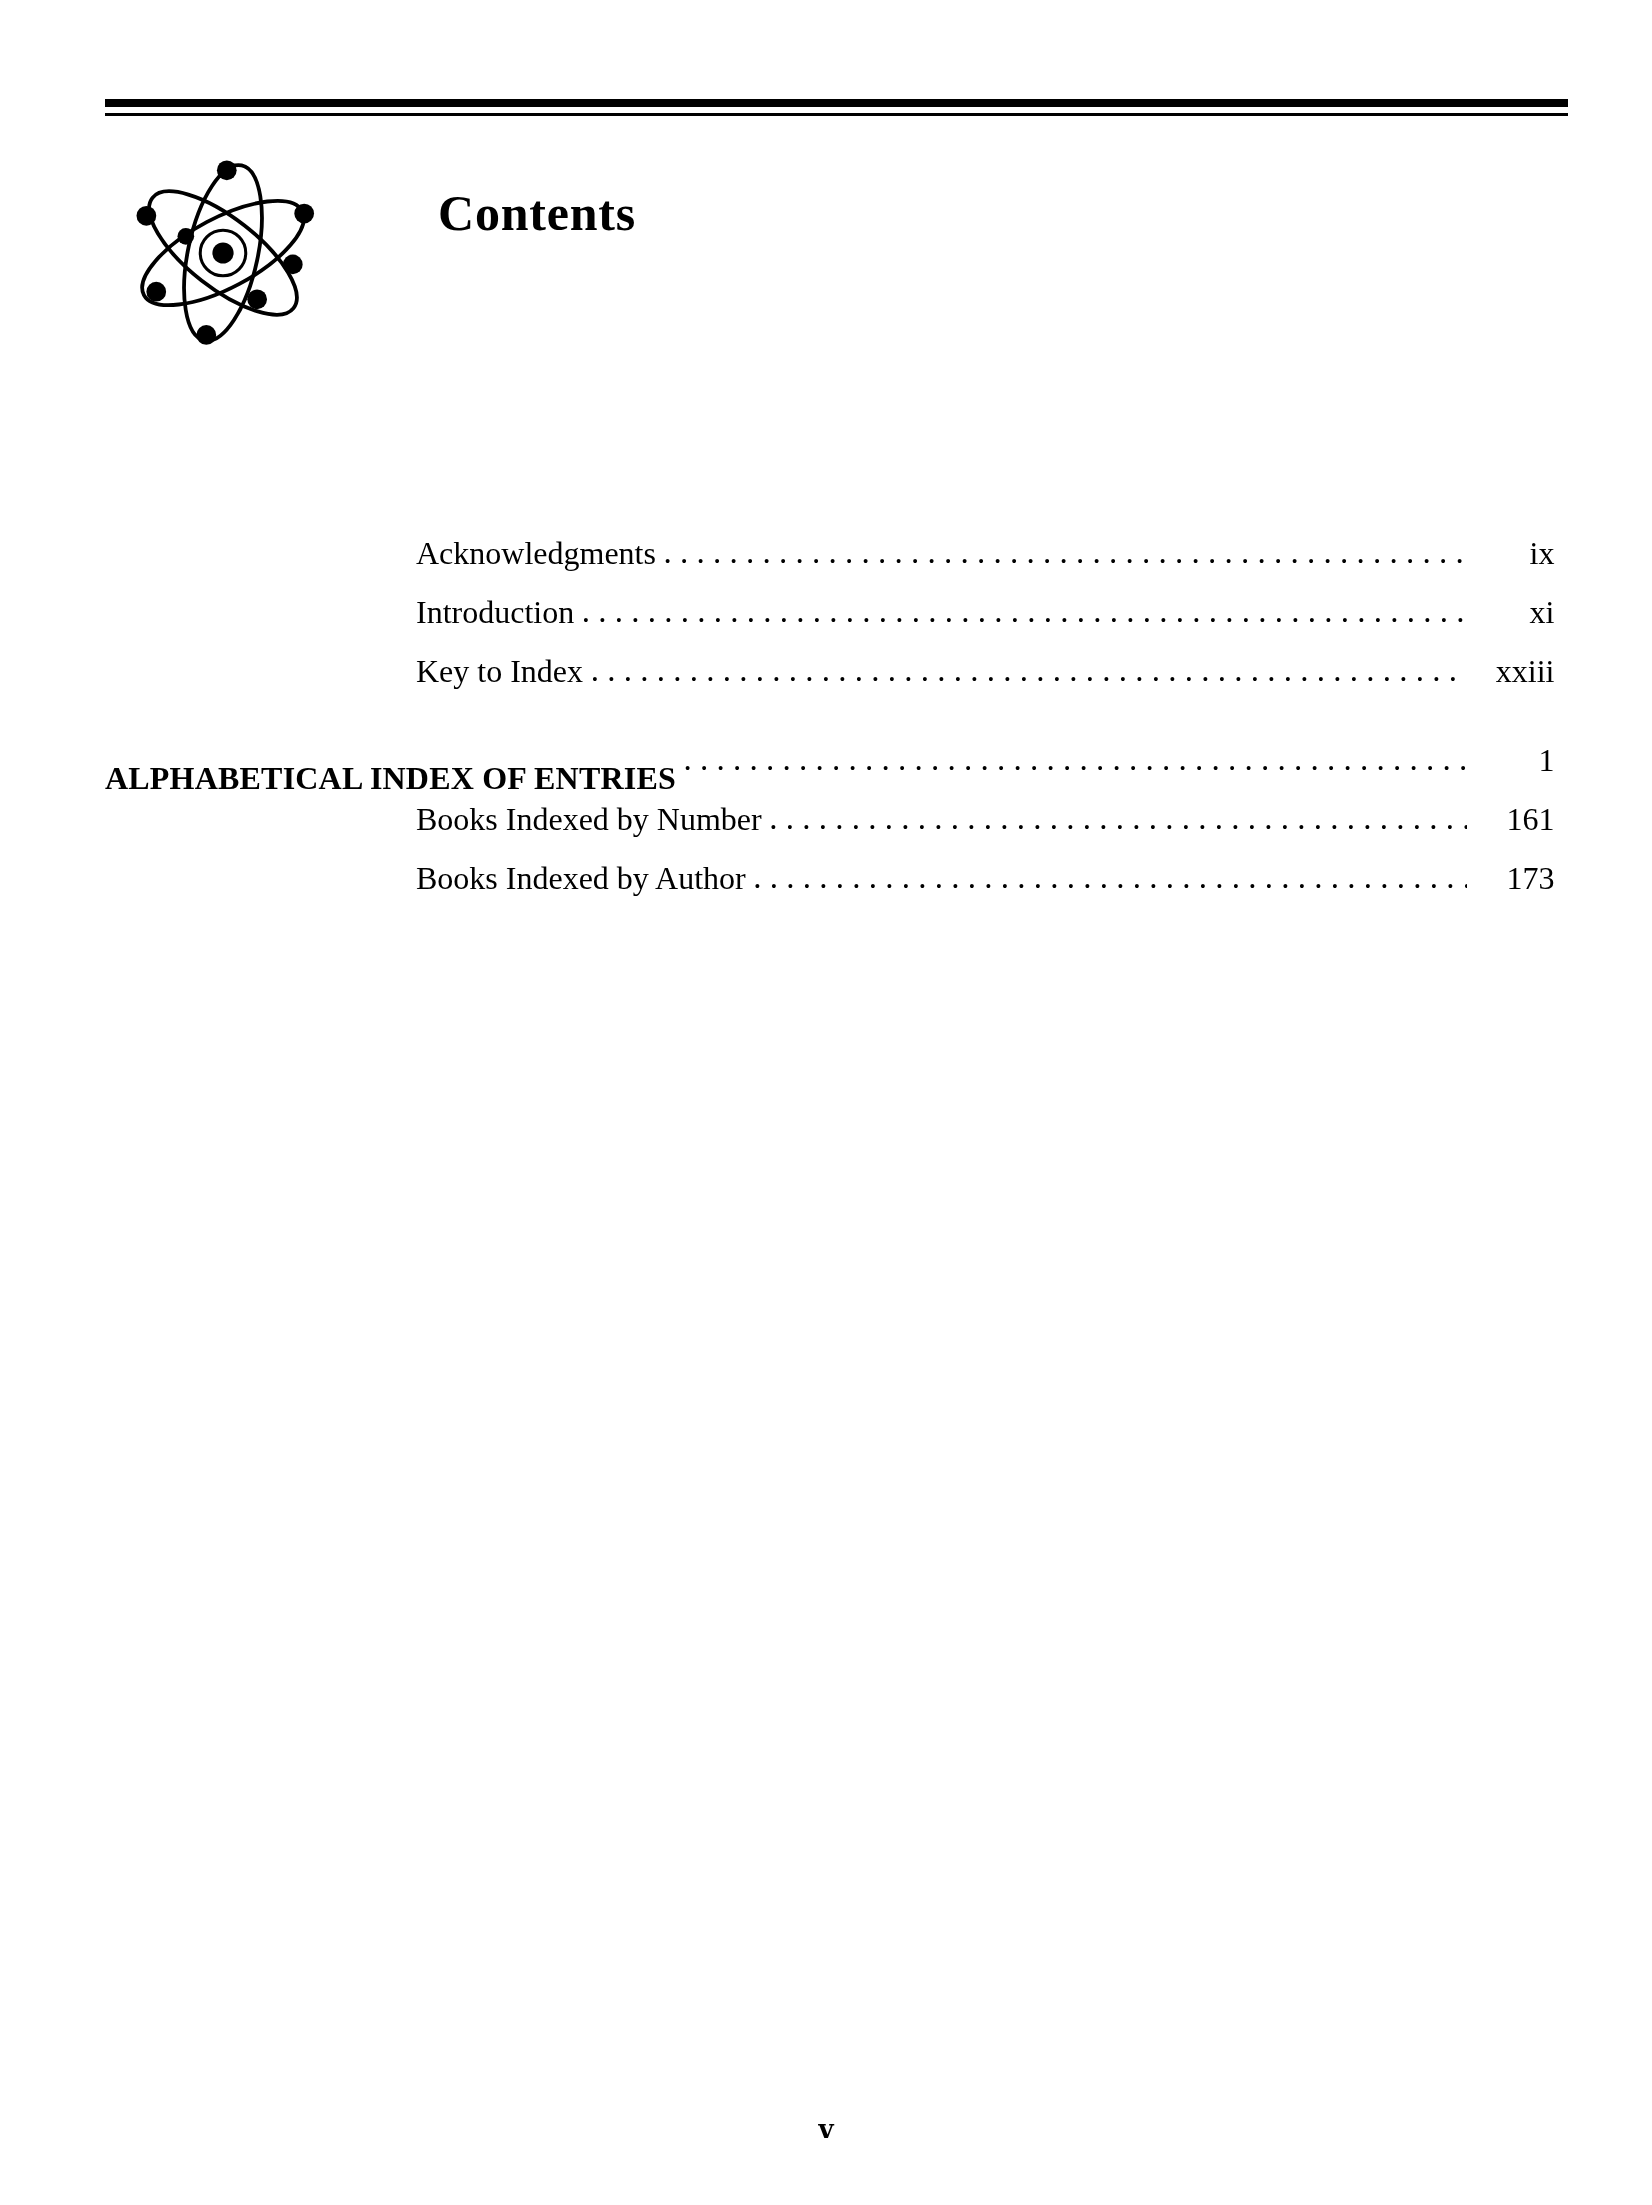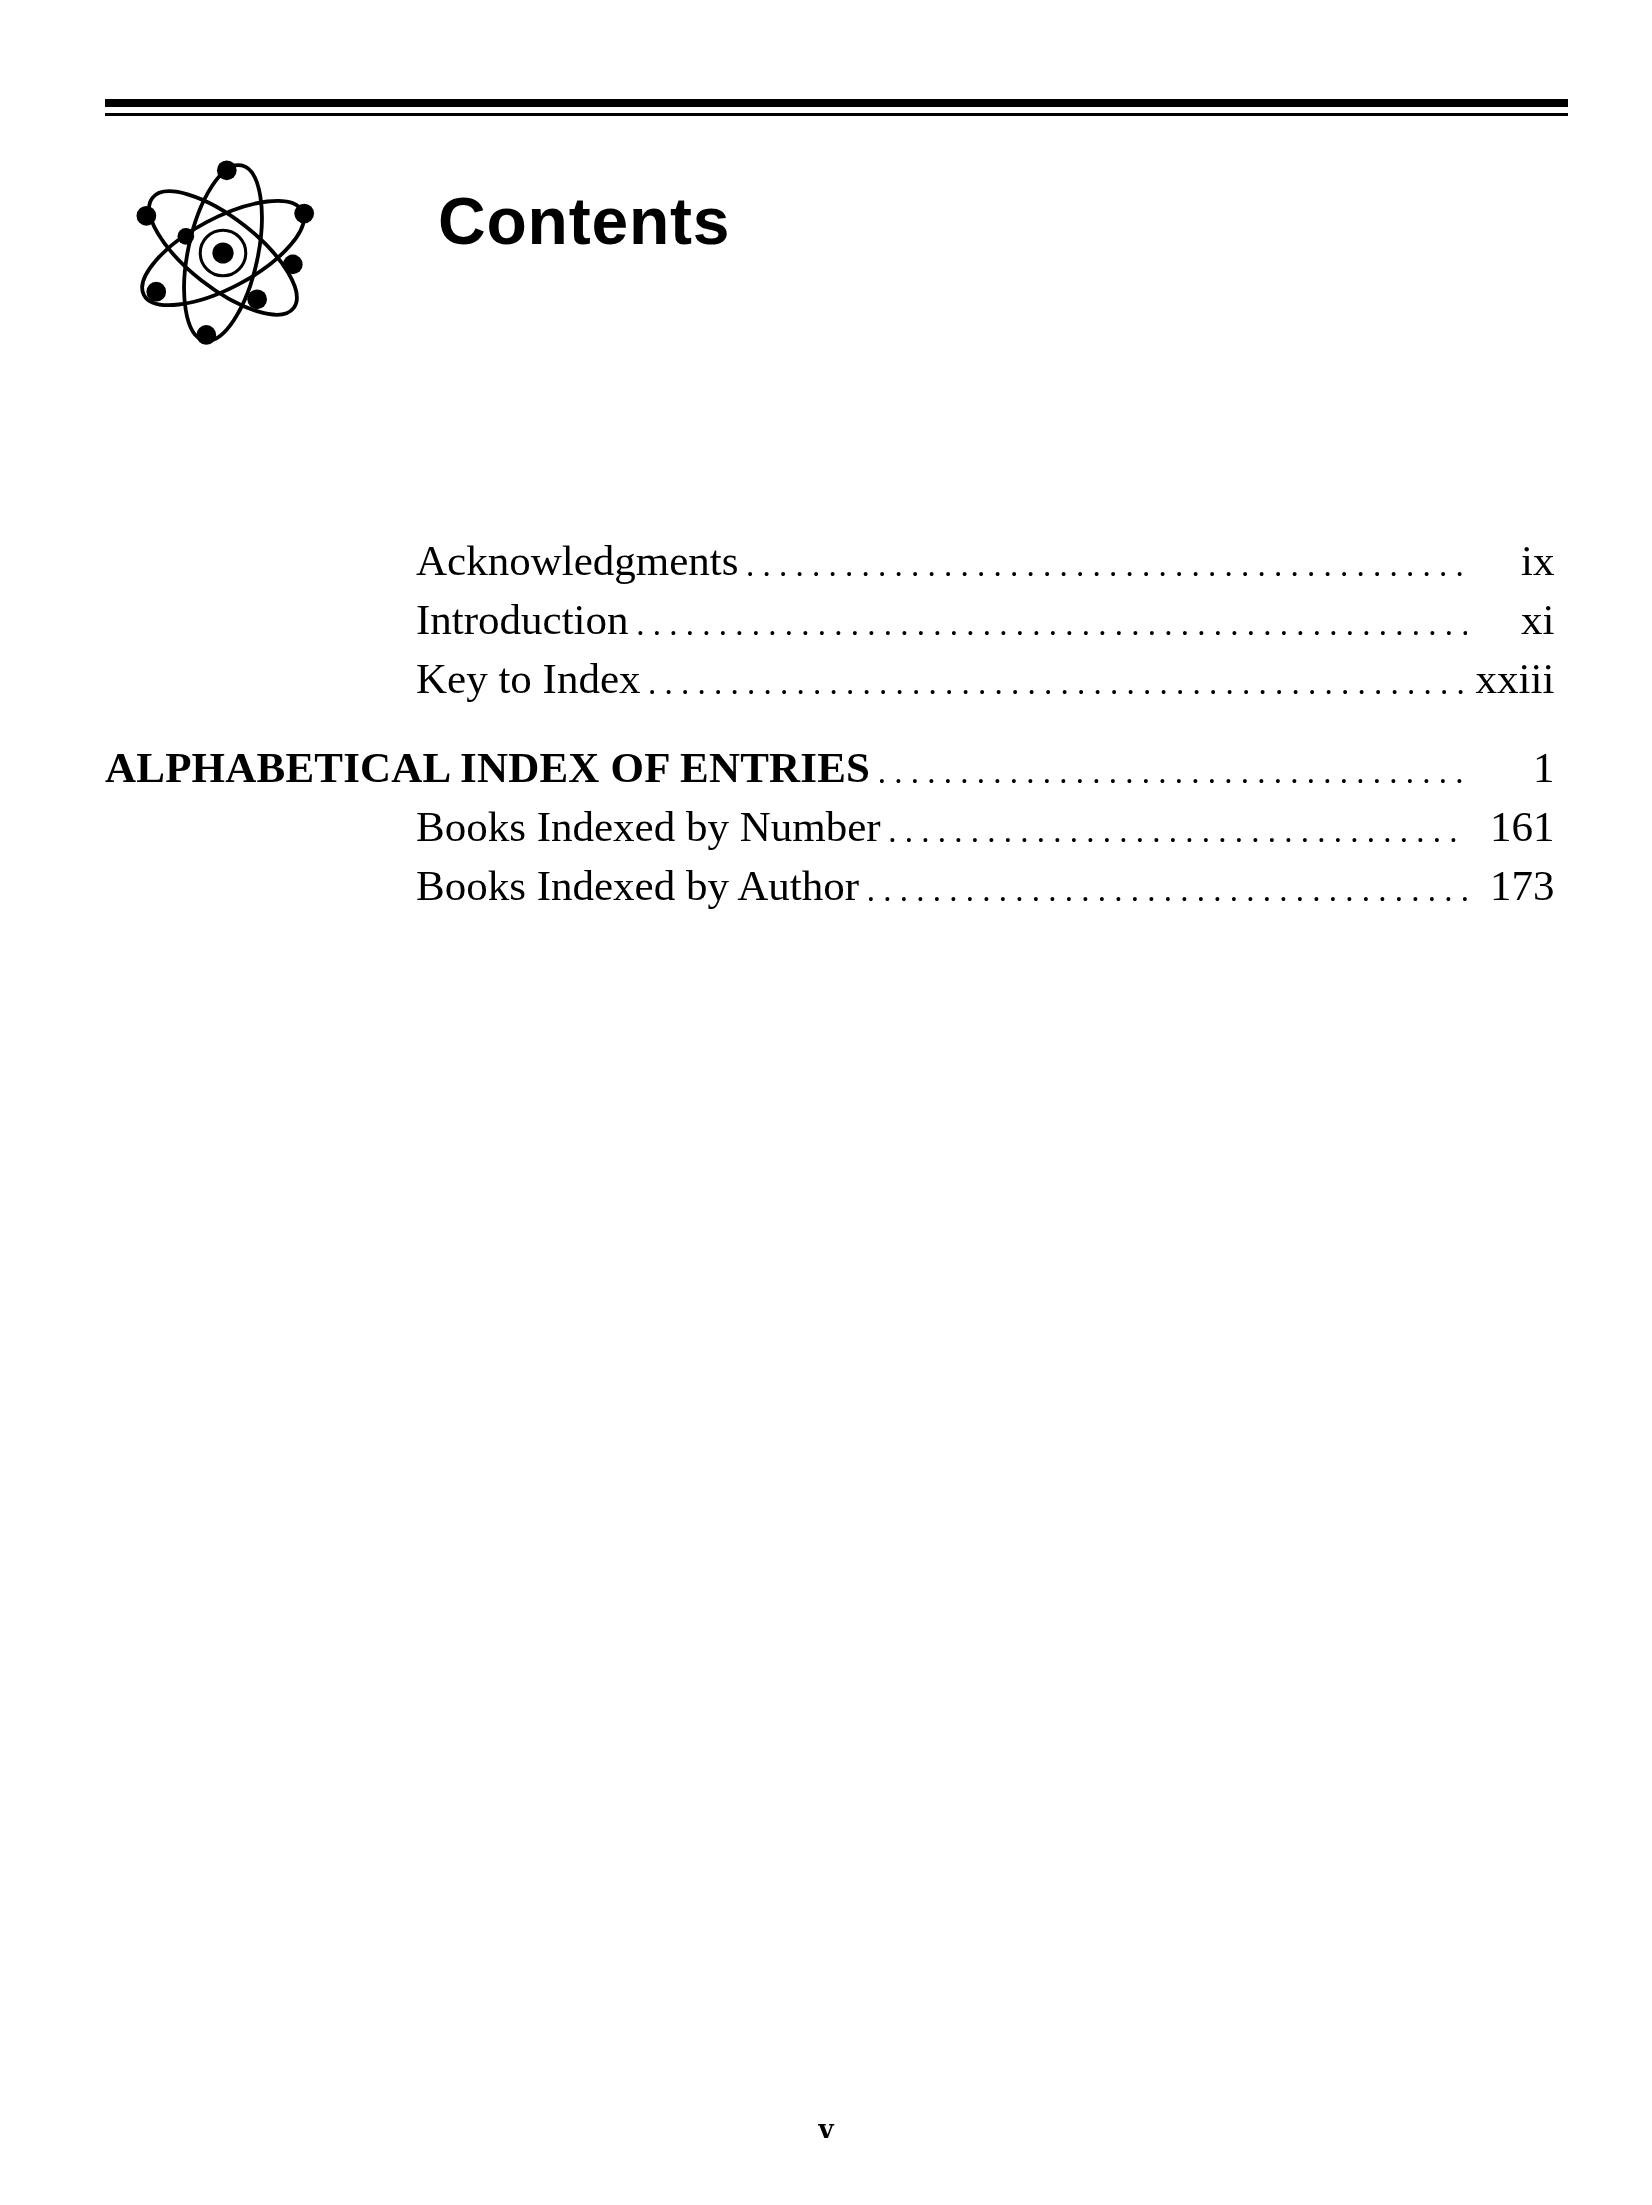--- a/index.html
+++ b/index.html
@@ -56,39 +56,39 @@
     position: absolute;
     left: 7.6px;
     top: 7.6px;
     width: 220px;
     height: 220px;
   }
   .contents-title {
     position: absolute;
     left: 333px;
     top: 53px;
-    font-family: Liberation Sans, sans-serif;
+    font-family: Liberation Serif, serif;
     font-weight: bold;
-    font-size: 66px;
+    font-size: 50px;
     letter-spacing: 0.8px;
     line-height: 1;
     color: #000;
   }
 
   
   .toc {
     position: absolute;
     left: 105px;
     top: 523px;
     width: 1463px;
   }
   .toc-row {
     display: flex;
-    align-items: flex-end;
-    font-size: 43px;
+    align-items: center;
+    font-size: 32px;
     line-height: 1;
     height: 59px;
     white-space: nowrap;
   }
   .toc-row .label {
     padding-left: 311px;
   }
   .toc-row.major .label {
     padding-left: 0px;
     font-weight: bold;

